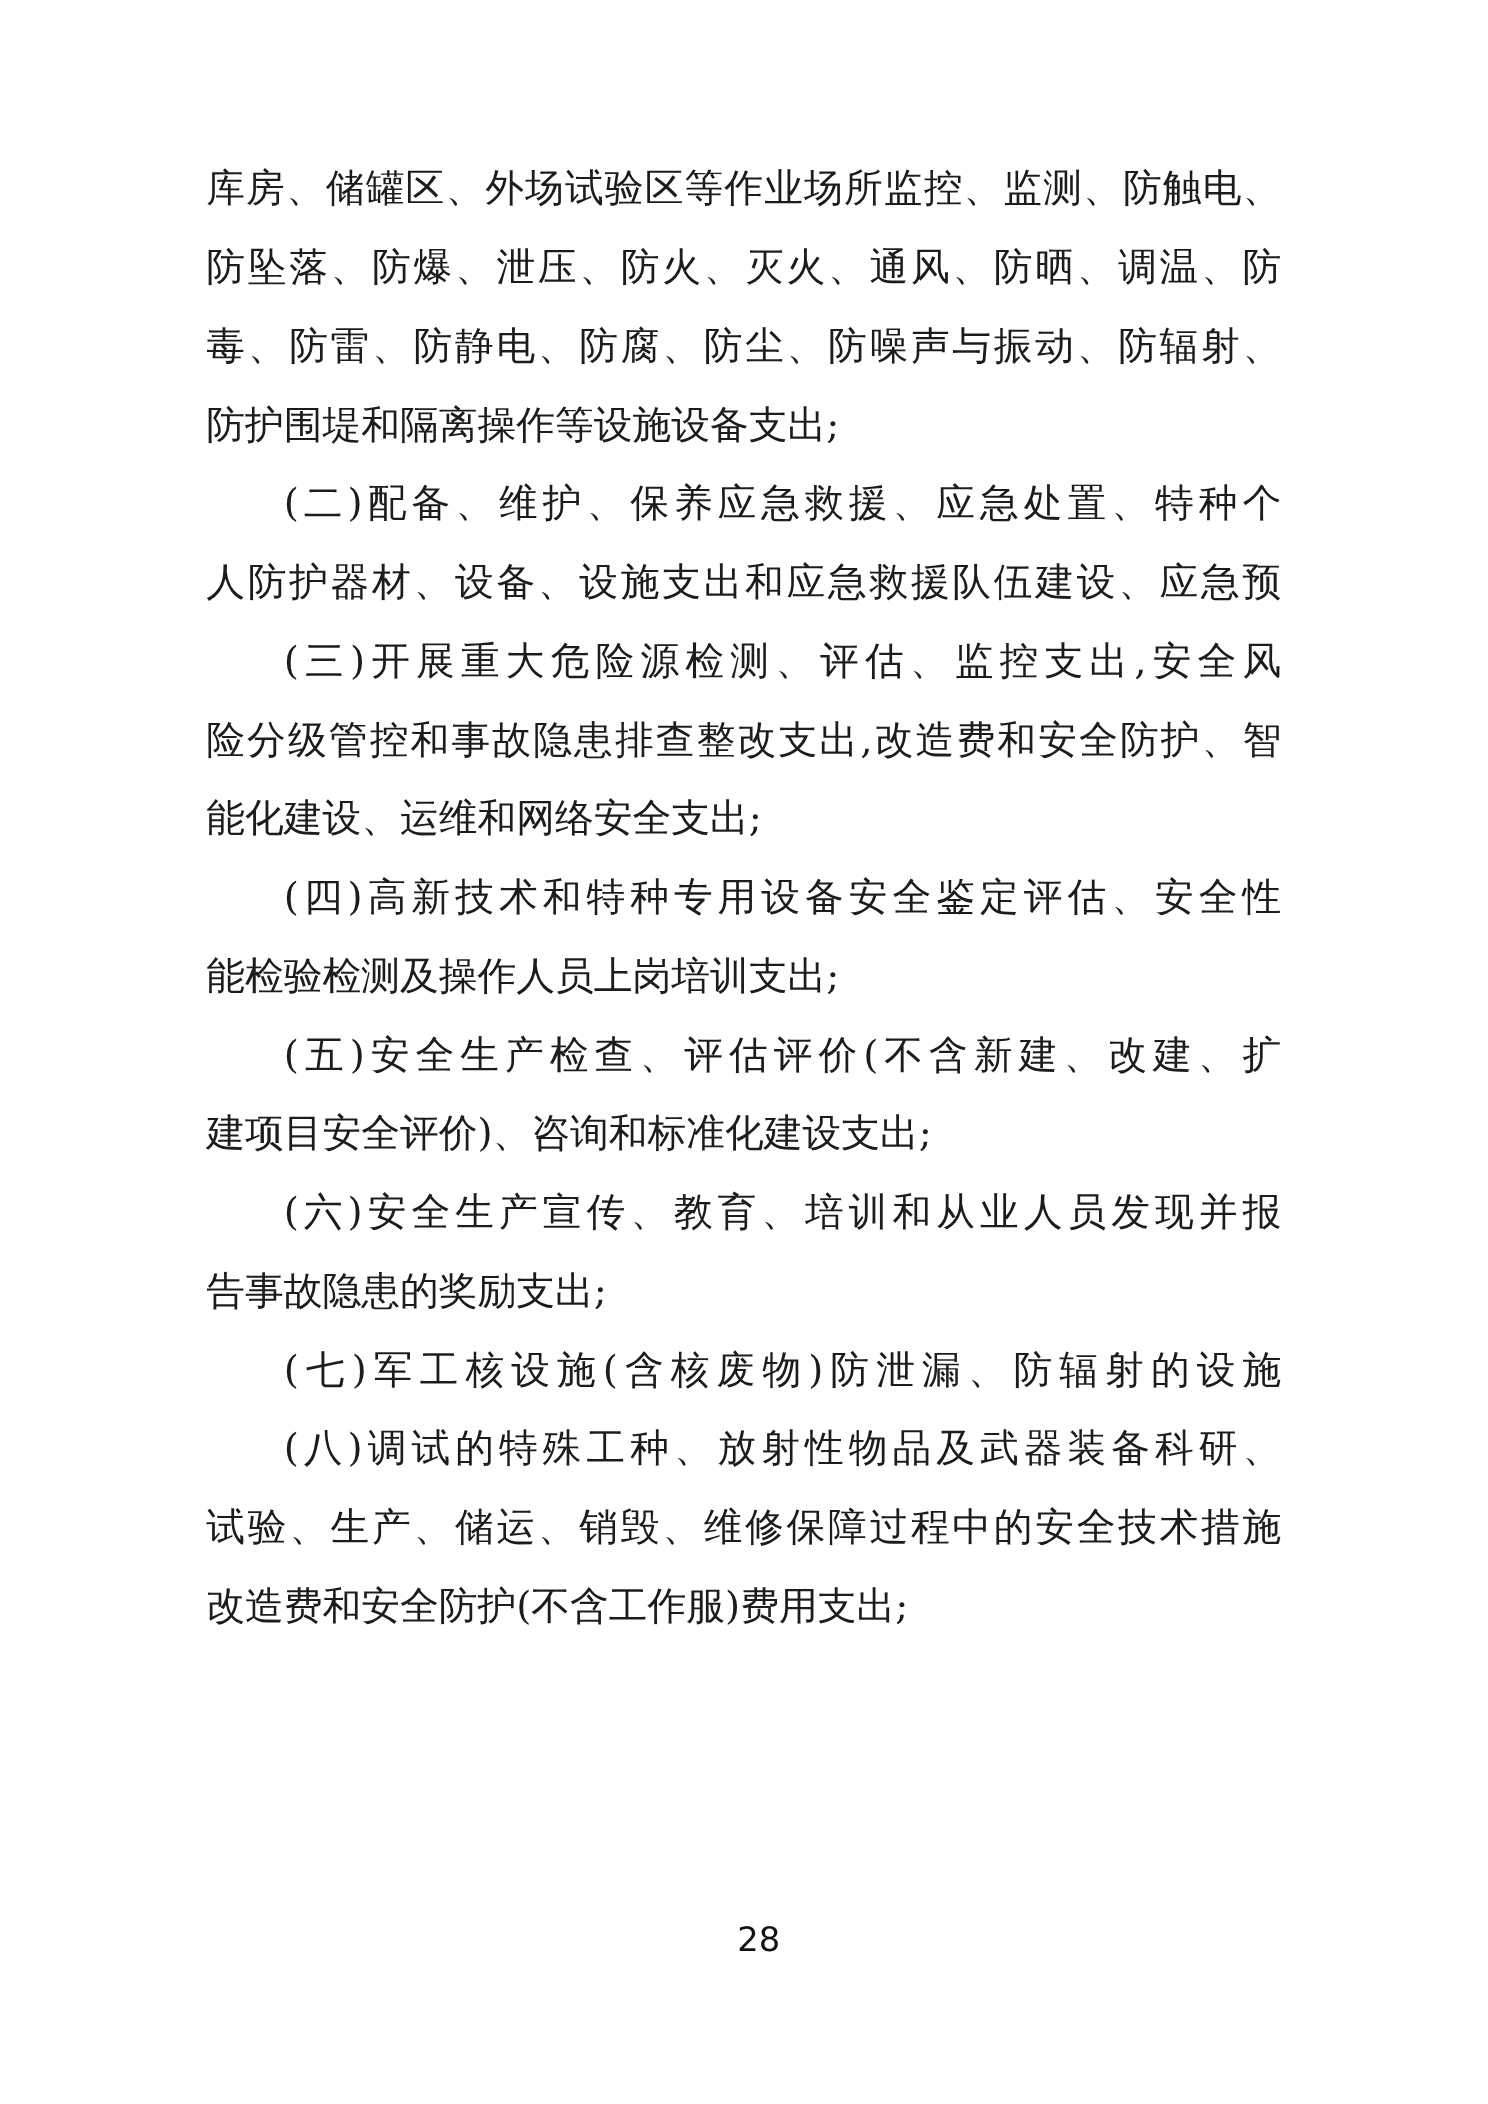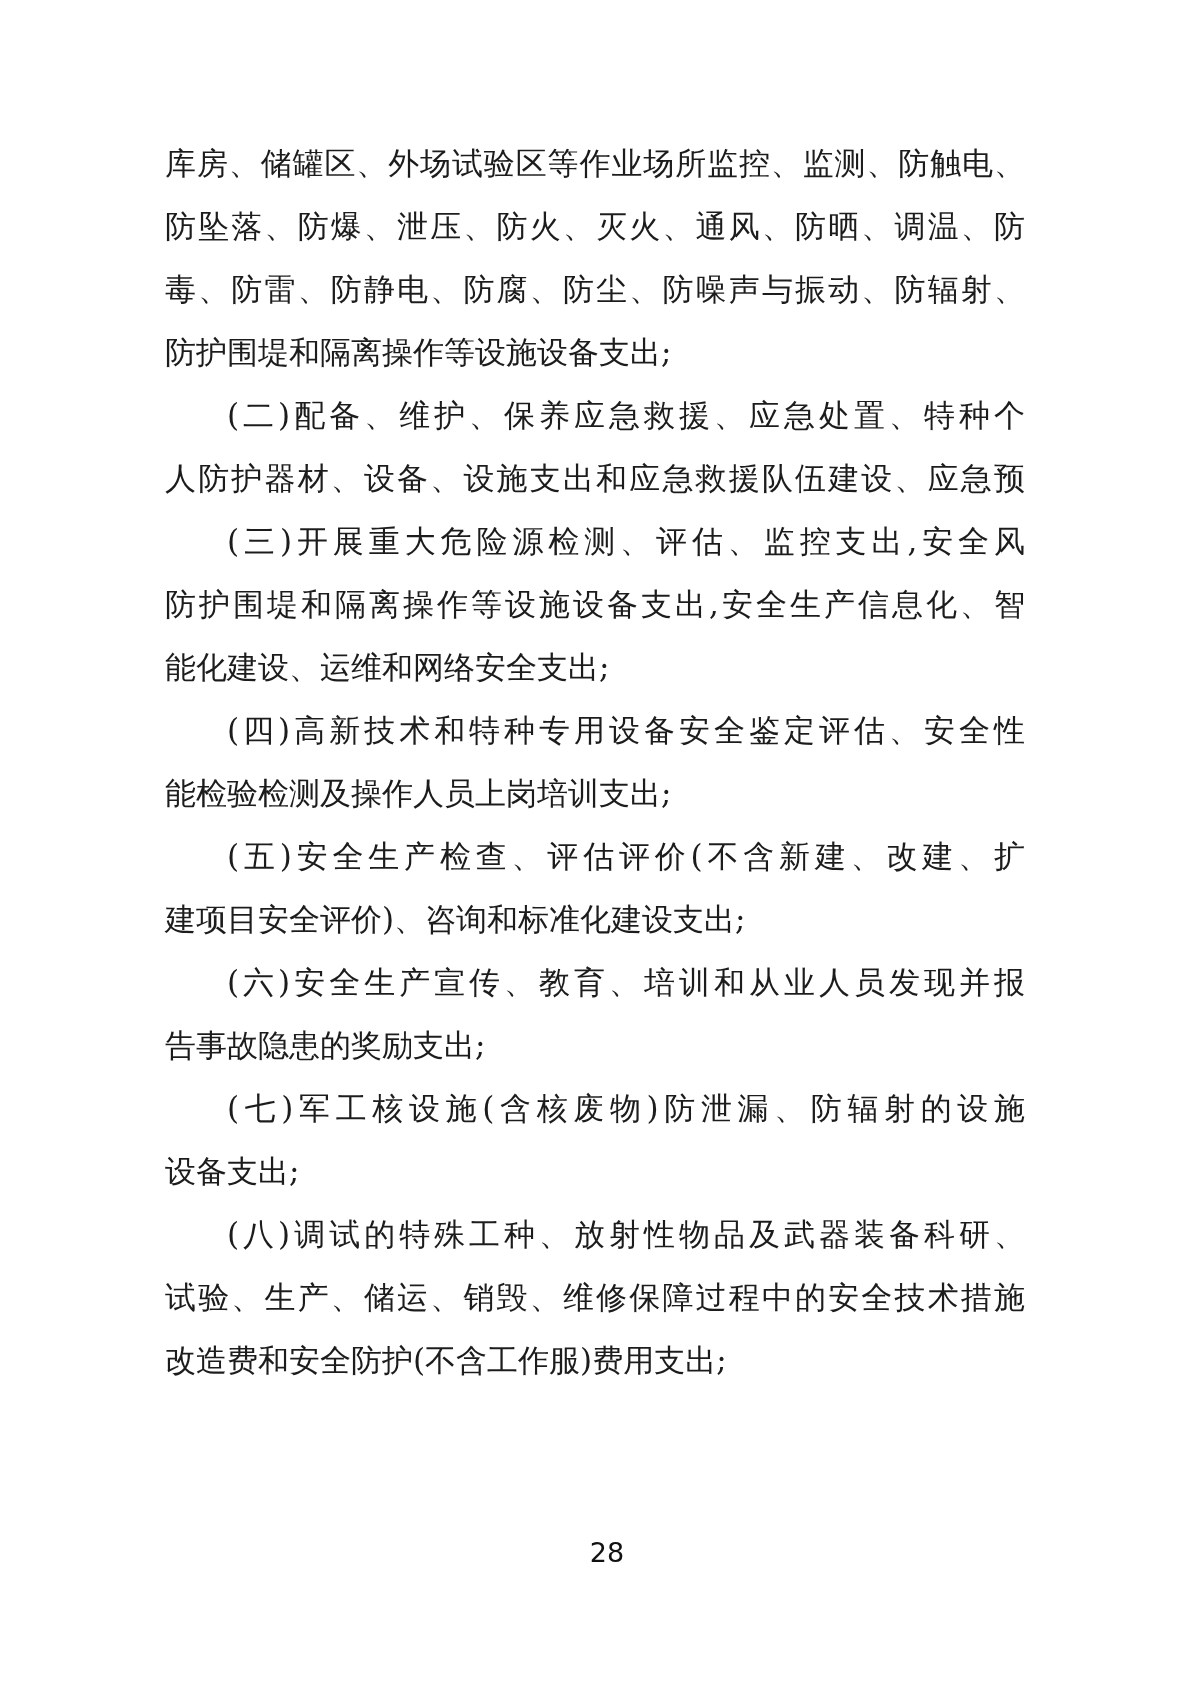--- a/index.html
+++ b/index.html
@@ -15,21 +15,21 @@
     font-family: "DejaVu Serif", serif;
   }
   .page {
     position: absolute;
     inset: 0;
     background: #ffffff;
   }
   .body-text {
     position: absolute;
     left: 165px;
-    top: 132px;
+    top: 120px;
     width: 860px;
   }
   .line {
     font-size: 31px;
     line-height: 63px;
     height: 63px;
     color: #1c1c1c;
     text-align: justify;
     text-align-last: justify;
     white-space: normal;
@@ -61,30 +61,29 @@
 
 <div class="page">
   <main class="body-text">
       <div class="line">库房、储罐区、外场试验区等作业场所监控、监测、防触电、</div>
       <div class="line">防坠落、防爆、泄压、防火、灭火、通风、防晒、调温、防</div>
       <div class="line">毒、防雷、防静电、防腐、防尘、防噪声与振动、防辐射、</div>
       <div class="line para-end">防护围堤和隔离操作等设施设备支出;</div>
       <div class="line indent">(二)配备、维护、保养应急救援、应急处置、特种个</div>
       <div class="line">人防护器材、设备、设施支出和应急救援队伍建设、应急预</div>
       <div class="line indent">(三)开展重大危险源检测、评估、监控支出,安全风</div>
-      <div class="line">防护围堤和隔离操作等设施设备支出,安全生产信息化、智</div>
+      <div class="line">险分级管控和事故隐患排查整改支出,改造费和安全防护、智</div>
       <div class="line para-end">能化建设、运维和网络安全支出;</div>
       <div class="line indent">(四)高新技术和特种专用设备安全鉴定评估、安全性</div>
       <div class="line para-end">能检验检测及操作人员上岗培训支出;</div>
       <div class="line indent">(五)安全生产检查、评估评价(不含新建、改建、扩</div>
       <div class="line para-end">建项目安全评价)、咨询和标准化建设支出;</div>
       <div class="line indent">(六)安全生产宣传、教育、培训和从业人员发现并报</div>
       <div class="line para-end">告事故隐患的奖励支出;</div>
       <div class="line indent">(七)军工核设施(含核废物)防泄漏、防辐射的设施</div>
-      <div class="line para-end">设备支出;</div>
       <div class="line indent">(八)调试的特殊工种、放射性物品及武器装备科研、</div>
       <div class="line">试验、生产、储运、销毁、维修保障过程中的安全技术措施</div>
       <div class="line para-end">改造费和安全防护(不含工作服)费用支出;</div>
     </main>
   <footer class="footer">
     <span class="page-number">28</span>
   </footer>
 </div>
 
 </body></html>

